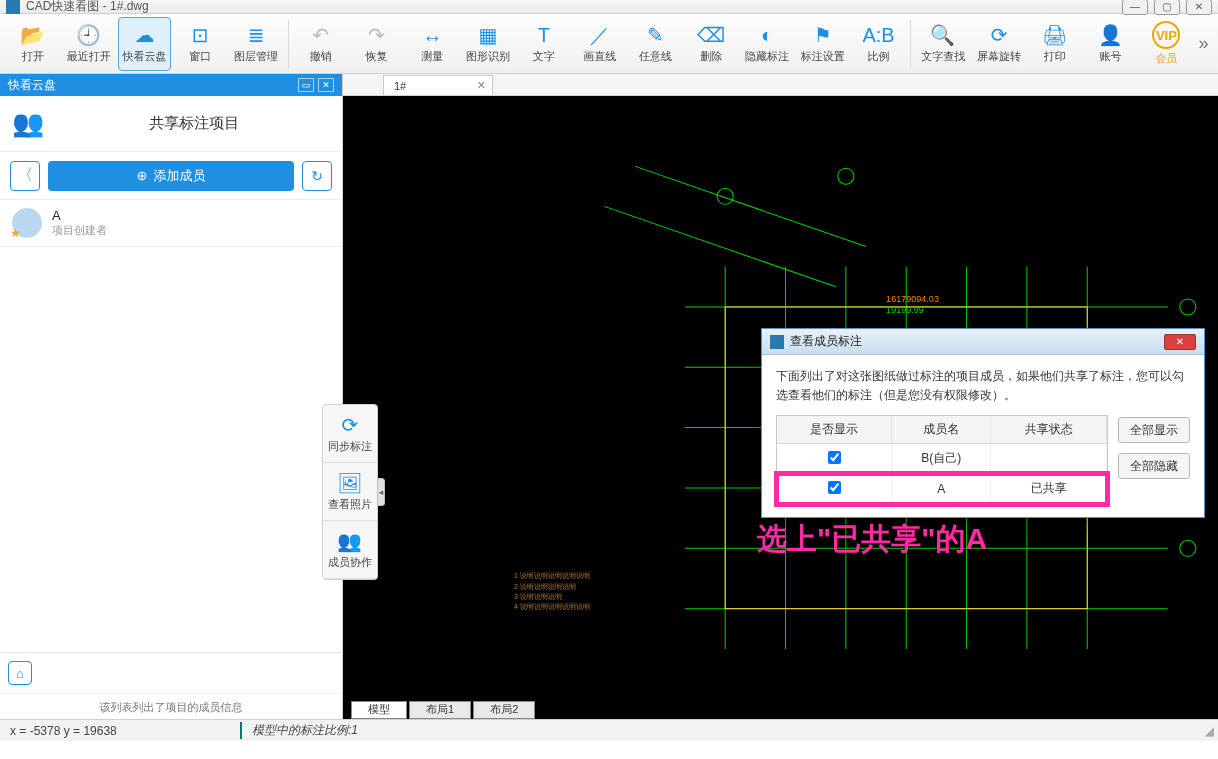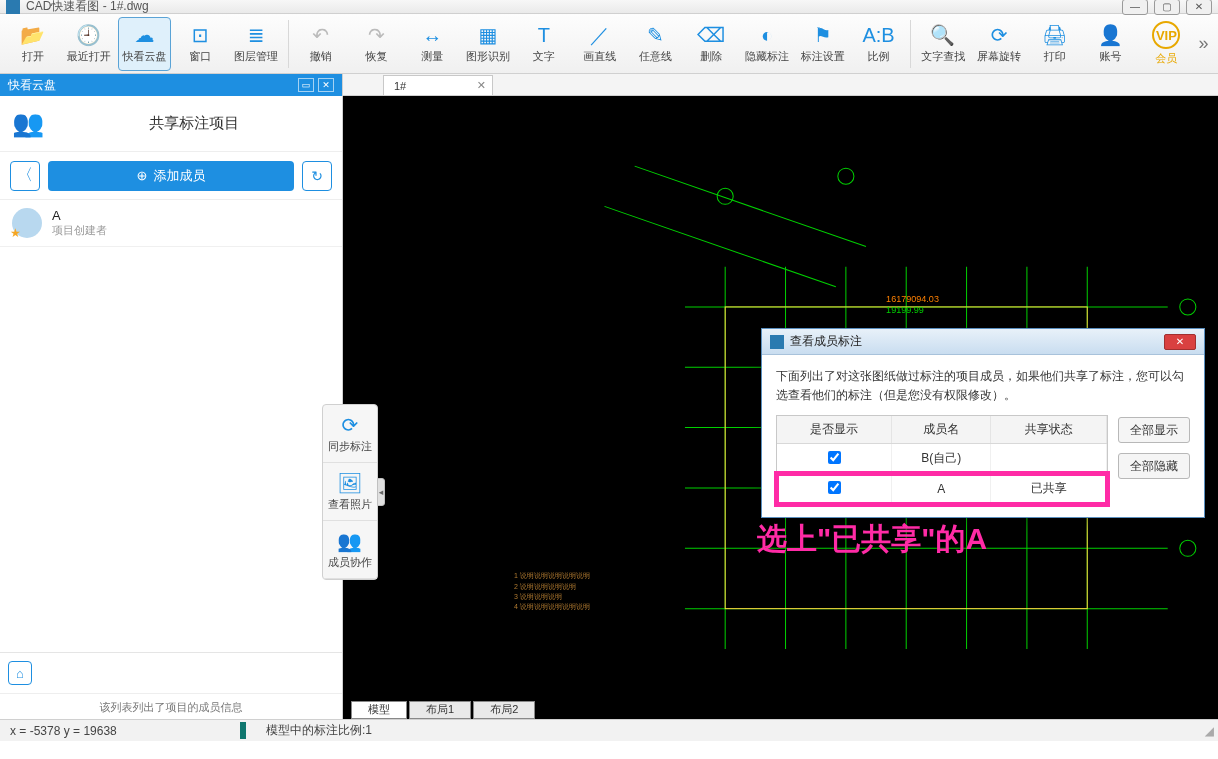--- a/index.html
+++ b/index.html
@@ -75,21 +75,21 @@
 .dlg-table th { background: #f4f4f4; font-weight: normal; padding: 5px 4px; border-bottom: 1px solid #d8d8d8; border-right: 1px solid #e4e4e4; }
 .dlg-table td { text-align: center; padding: 6px 4px; border-bottom: 1px solid #eee; border-right: 1px solid #f0f0f0; }
 .dlg-btns { display: flex; flex-direction: column; gap: 10px; padding-top: 2px; }
 .dlg-btn { width: 72px; height: 26px; background: #f5f5f5; border: 1px solid #b8b8b8; border-radius: 3px; font-size: 12px; color: #333; display: flex; align-items: center; justify-content: center; }
 .highlight-row { outline: 5px solid #ff2ba6; outline-offset: -2px; }
 
 .annotation { position: absolute; left: 414px; top: 420px; color: #ff2ba6; font-size: 30px; font-weight: bold; z-index: 11; line-height: 1.5; text-shadow: 0 0 2px rgba(0,0,0,0.4); }
 
 .statusbar { height: 22px; background: #f2f2f2; border-top: 1px solid #d0d0d0; display: flex; align-items: center; font-size: 12px; color: #444; }
 .sb-coord { width: 240px; padding-left: 10px; }
-.sb-scale { border-left: 6px solid #0f766e; padding: 0 20px; flex: 1; }
+.sb-scale { border-left: 2px solid #0f766e; padding: 0 10px; flex: 1; font-style: italic; }
 .sb-grip { width: 18px; color: #aaa; text-align: right; padding-right: 4px; }
 </style>
 </head>
 <body>
 
 <div class="titlebar">
   <div class="app-icon"></div>
   <span>CAD快速看图 - 1#.dwg</span>
   <div class="win-controls">
     <div class="win-btn">—</div>

